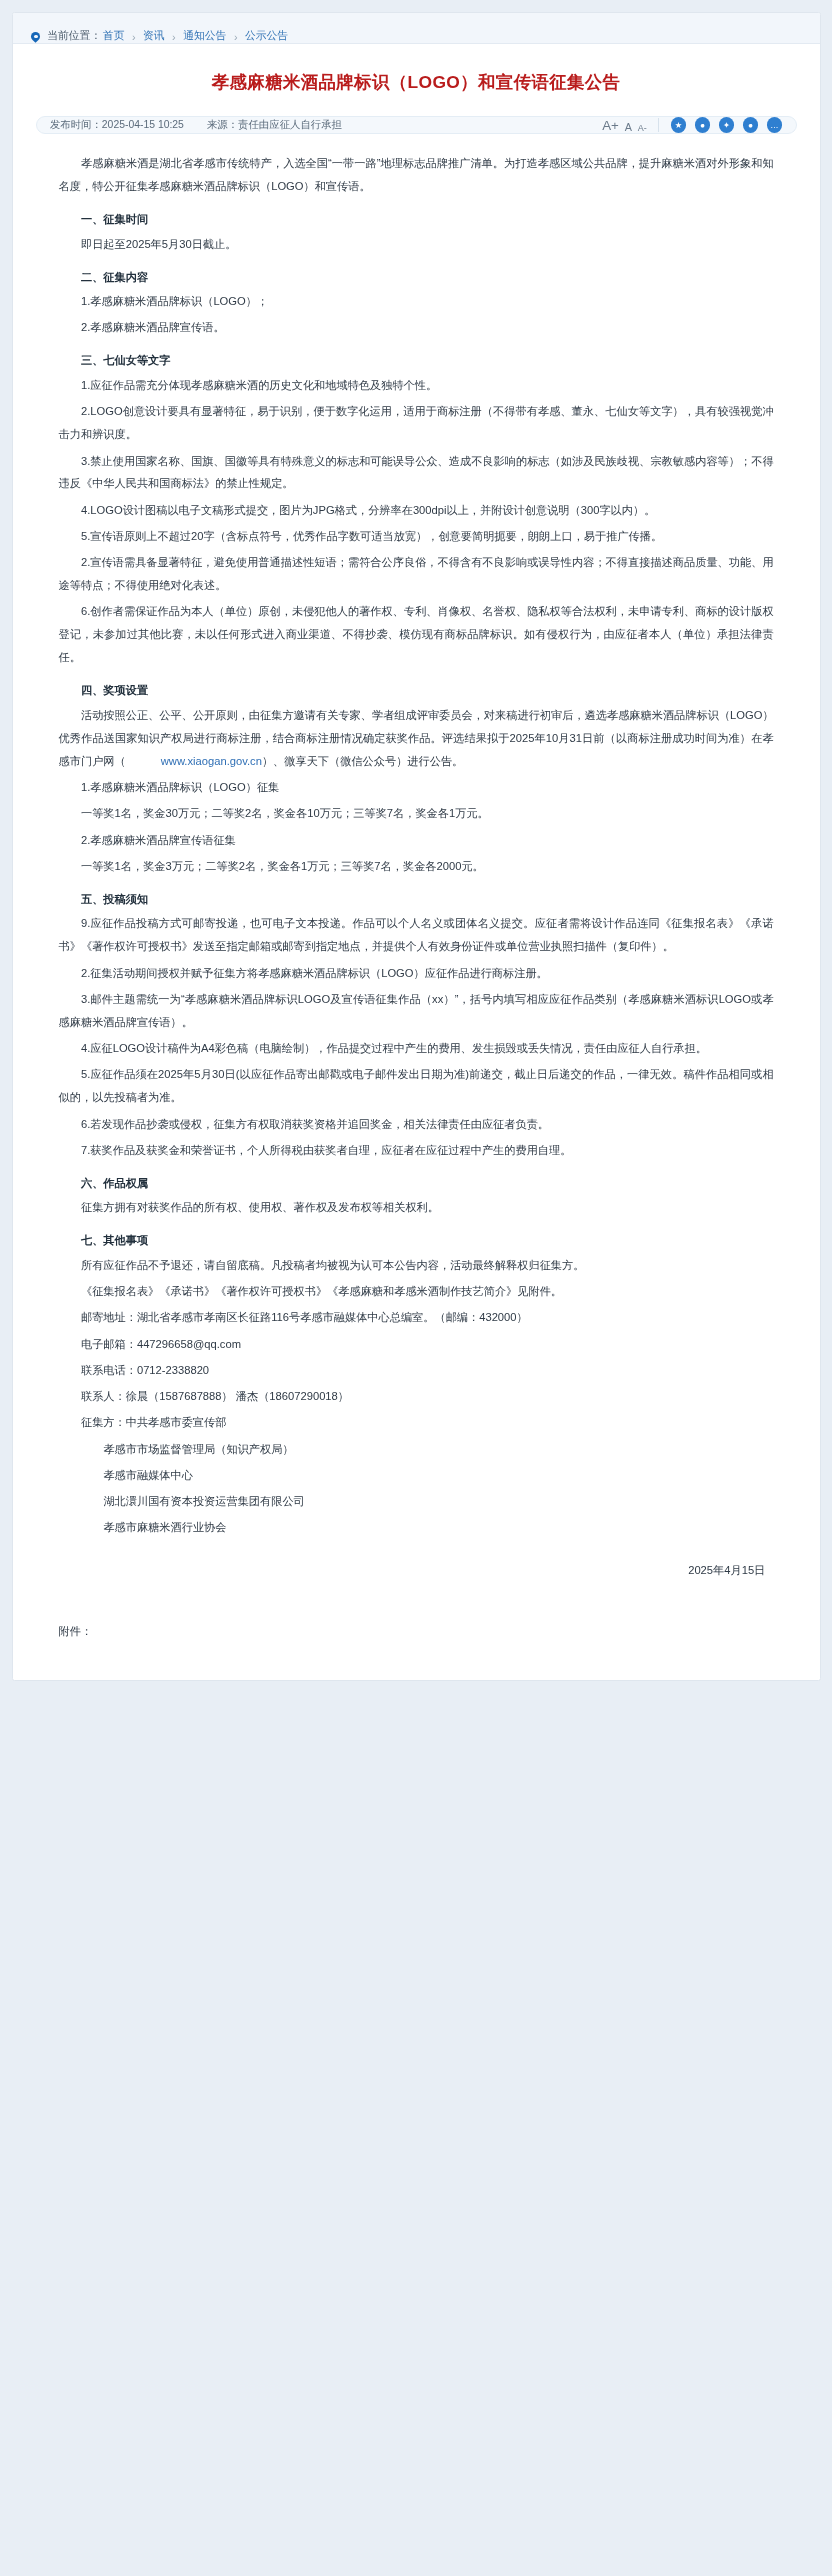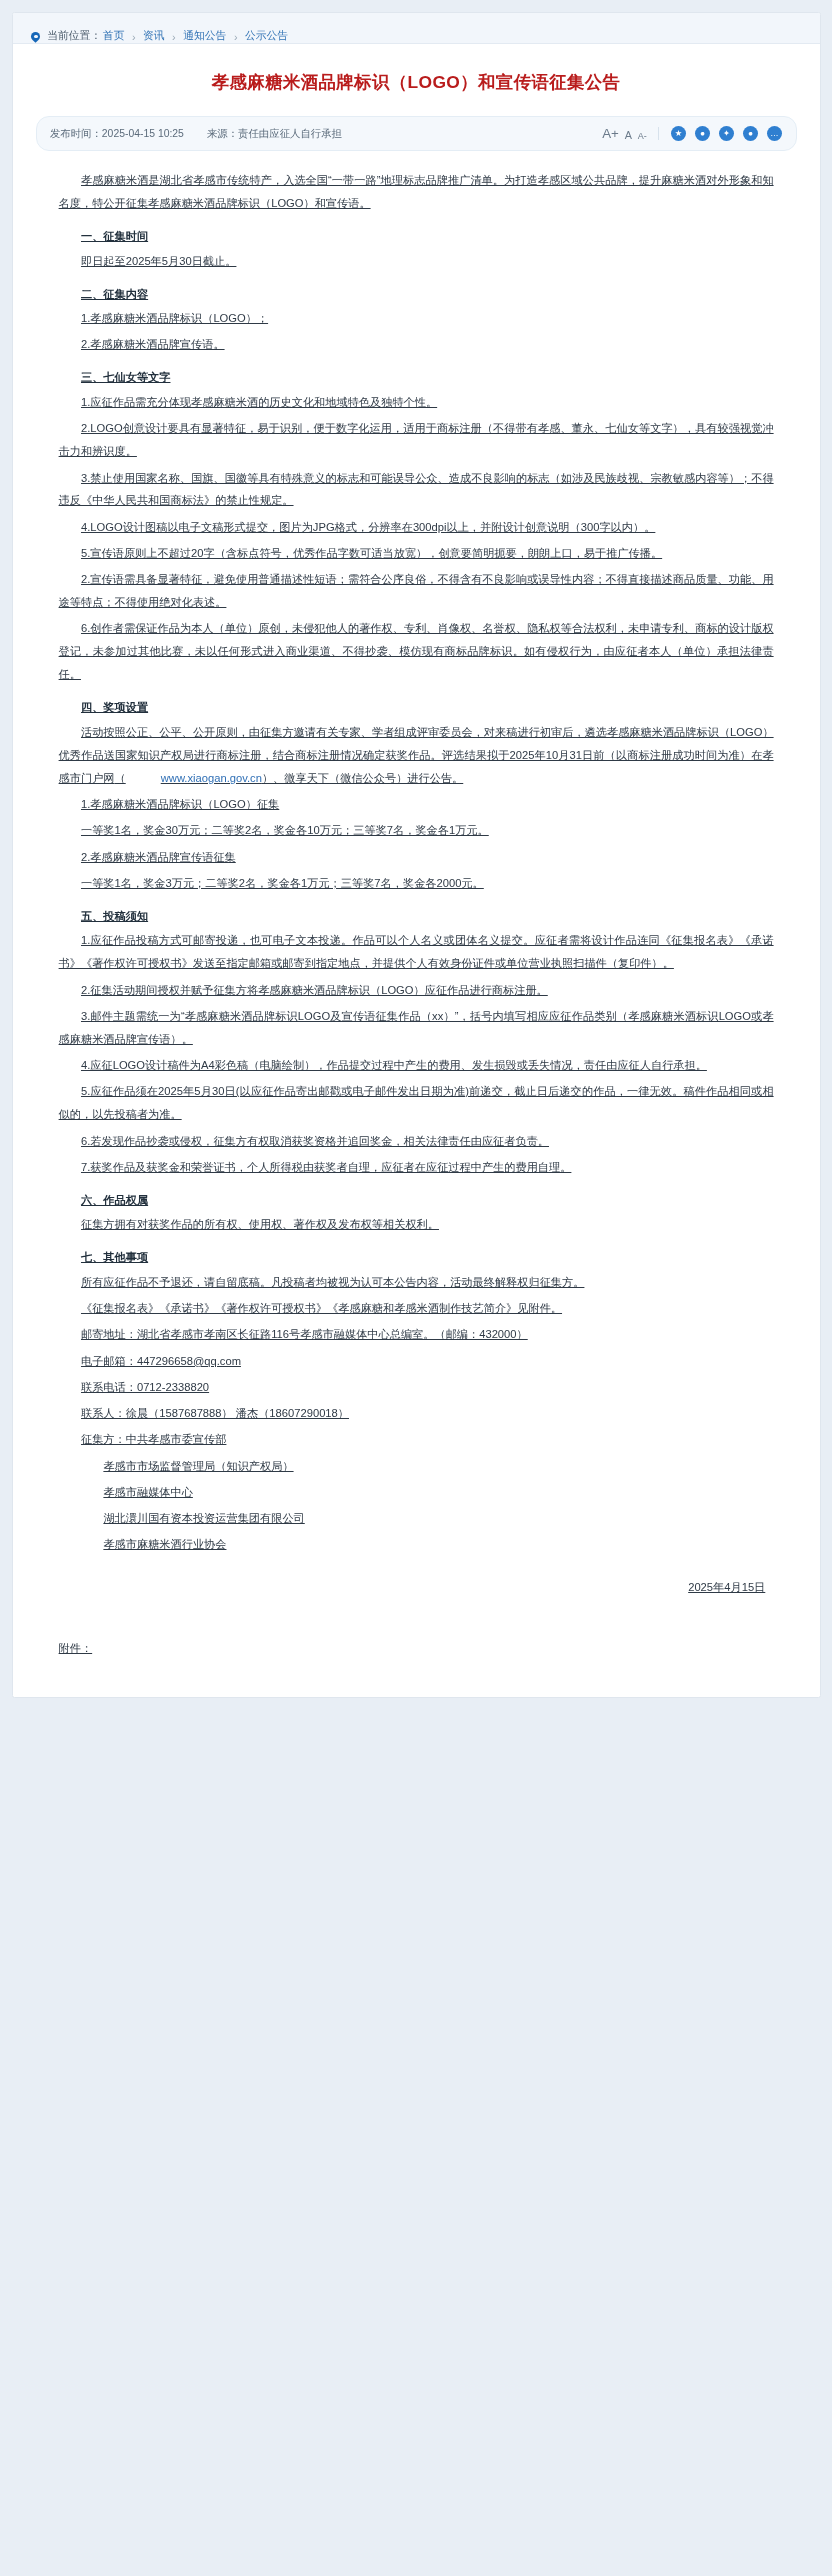--- a/index.html
+++ b/index.html
@@ -73,21 +73,21 @@
     line-height: 1.55;
     letter-spacing: 0.4px;
   }
 
   
   .meta-bar {
     margin: 5px 23px 0 23px;
     background: #f4f8fc;
     border: 0.8px solid #e4edf5;
     border-radius: 13px;
-    height: 35px;
+    height: 18px;
     display: flex;
     align-items: center;
     padding: 0 13.3px;
     font-size: 10.4px;
     color: #5b6b7b;
   }
   .meta-left { display: flex; align-items: center; gap: 23px; }
   .meta-right { margin-left: auto; display: flex; align-items: center; gap: 8.3px; }
   .fontsize-group { display: flex; align-items: flex-end; gap: 5.8px; color: #6a7a8a; }
   .fs { cursor: pointer; }
@@ -117,21 +117,20 @@
   .content {
     padding: 18px 46px 33px 46px;
     font-size: 11.2px;
     line-height: 2.05;
     color: #2f3a46;
   }
   .content p {
     margin: 0 0 3.3px 0;
     text-indent: 2em;
     text-align: justify;
-    text-decoration: underline;
   }
   .content p.h2 {
     text-indent: 2em;
     font-weight: bold;
     margin-top: 10px;
     margin-bottom: 1.7px;
     color: #22303d;
   }
   .content p.indent3 { text-indent: 4em; }
   .content p.right {
@@ -207,21 +206,21 @@
     <p>6.创作者需保证作品为本人（单位）原创，未侵犯他人的著作权、专利、肖像权、名誉权、隐私权等合法权利，未申请专利、商标的设计版权登记，未参加过其他比赛，未以任何形式进入商业渠道、不得抄袭、模仿现有商标品牌标识。如有侵权行为，由应征者本人（单位）承担法律责任。</p>
 
     <p class="h2">四、奖项设置</p>
     <p><span>活动按照公正、公平、公开原则，由征集方邀请有关专家、学者组成评审委员会，对来稿进行初审后，遴选孝感麻糖米酒品牌标识（LOGO）优秀作品送国家知识产权局进行商标注册，结合商标注册情况确定获奖作品。评选结果拟于2025年10月31日前（以商标注册成功时间为准）在孝感市门户网</span>（<a class="inline-link" href="#">www.xiaogan.gov.cn</a><span>）、微享天下（微信公众号）进行公告。</span></p>
     <p>1.孝感麻糖米酒品牌标识（LOGO）征集</p>
     <p>一等奖1名，奖金30万元；二等奖2名，奖金各10万元；三等奖7名，奖金各1万元。</p>
     <p>2.孝感麻糖米酒品牌宣传语征集</p>
     <p>一等奖1名，奖金3万元；二等奖2名，奖金各1万元；三等奖7名，奖金各2000元。</p>
 
     <p class="h2">五、投稿须知</p>
-    <p>1.应征作品投稿方式可邮寄投递，也可电子文本投递。作品可以个人名义或团体名义提交。应征者需将设计作品连同《征集报名表》《承诺书》《著作权许可授权书》发送至指定邮箱或邮寄到指定地点，并提供个人有效身份证件或单位营业执照扫描件（复印件）。</p>
+    <p>9.应征作品投稿方式可邮寄投递，也可电子文本投递。作品可以个人名义或团体名义提交。应征者需将设计作品连同《征集报名表》《承诺书》《著作权许可授权书》发送至指定邮箱或邮寄到指定地点，并提供个人有效身份证件或单位营业执照扫描件（复印件）。</p>
     <p>2.征集活动期间授权并赋予征集方将孝感麻糖米酒品牌标识（LOGO）应征作品进行商标注册。</p>
     <p>3.邮件主题需统一为“孝感麻糖米酒品牌标识LOGO及宣传语征集作品（xx）”，括号内填写相应应征作品类别（孝感麻糖米酒标识LOGO或孝感麻糖米酒品牌宣传语）。</p>
     <p>4.应征LOGO设计稿件为A4彩色稿（电脑绘制），作品提交过程中产生的费用、发生损毁或丢失情况，责任由应征人自行承担。</p>
     <p>5.应征作品须在2025年5月30日(以应征作品寄出邮戳或电子邮件发出日期为准)前递交，截止日后递交的作品，一律无效。稿件作品相同或相似的，以先投稿者为准。</p>
     <p>6.若发现作品抄袭或侵权，征集方有权取消获奖资格并追回奖金，相关法律责任由应征者负责。</p>
     <p>7.获奖作品及获奖金和荣誉证书，个人所得税由获奖者自理，应征者在应征过程中产生的费用自理。</p>
 
     <p class="h2">六、作品权属</p>
     <p>征集方拥有对获奖作品的所有权、使用权、著作权及发布权等相关权利。</p>
 

